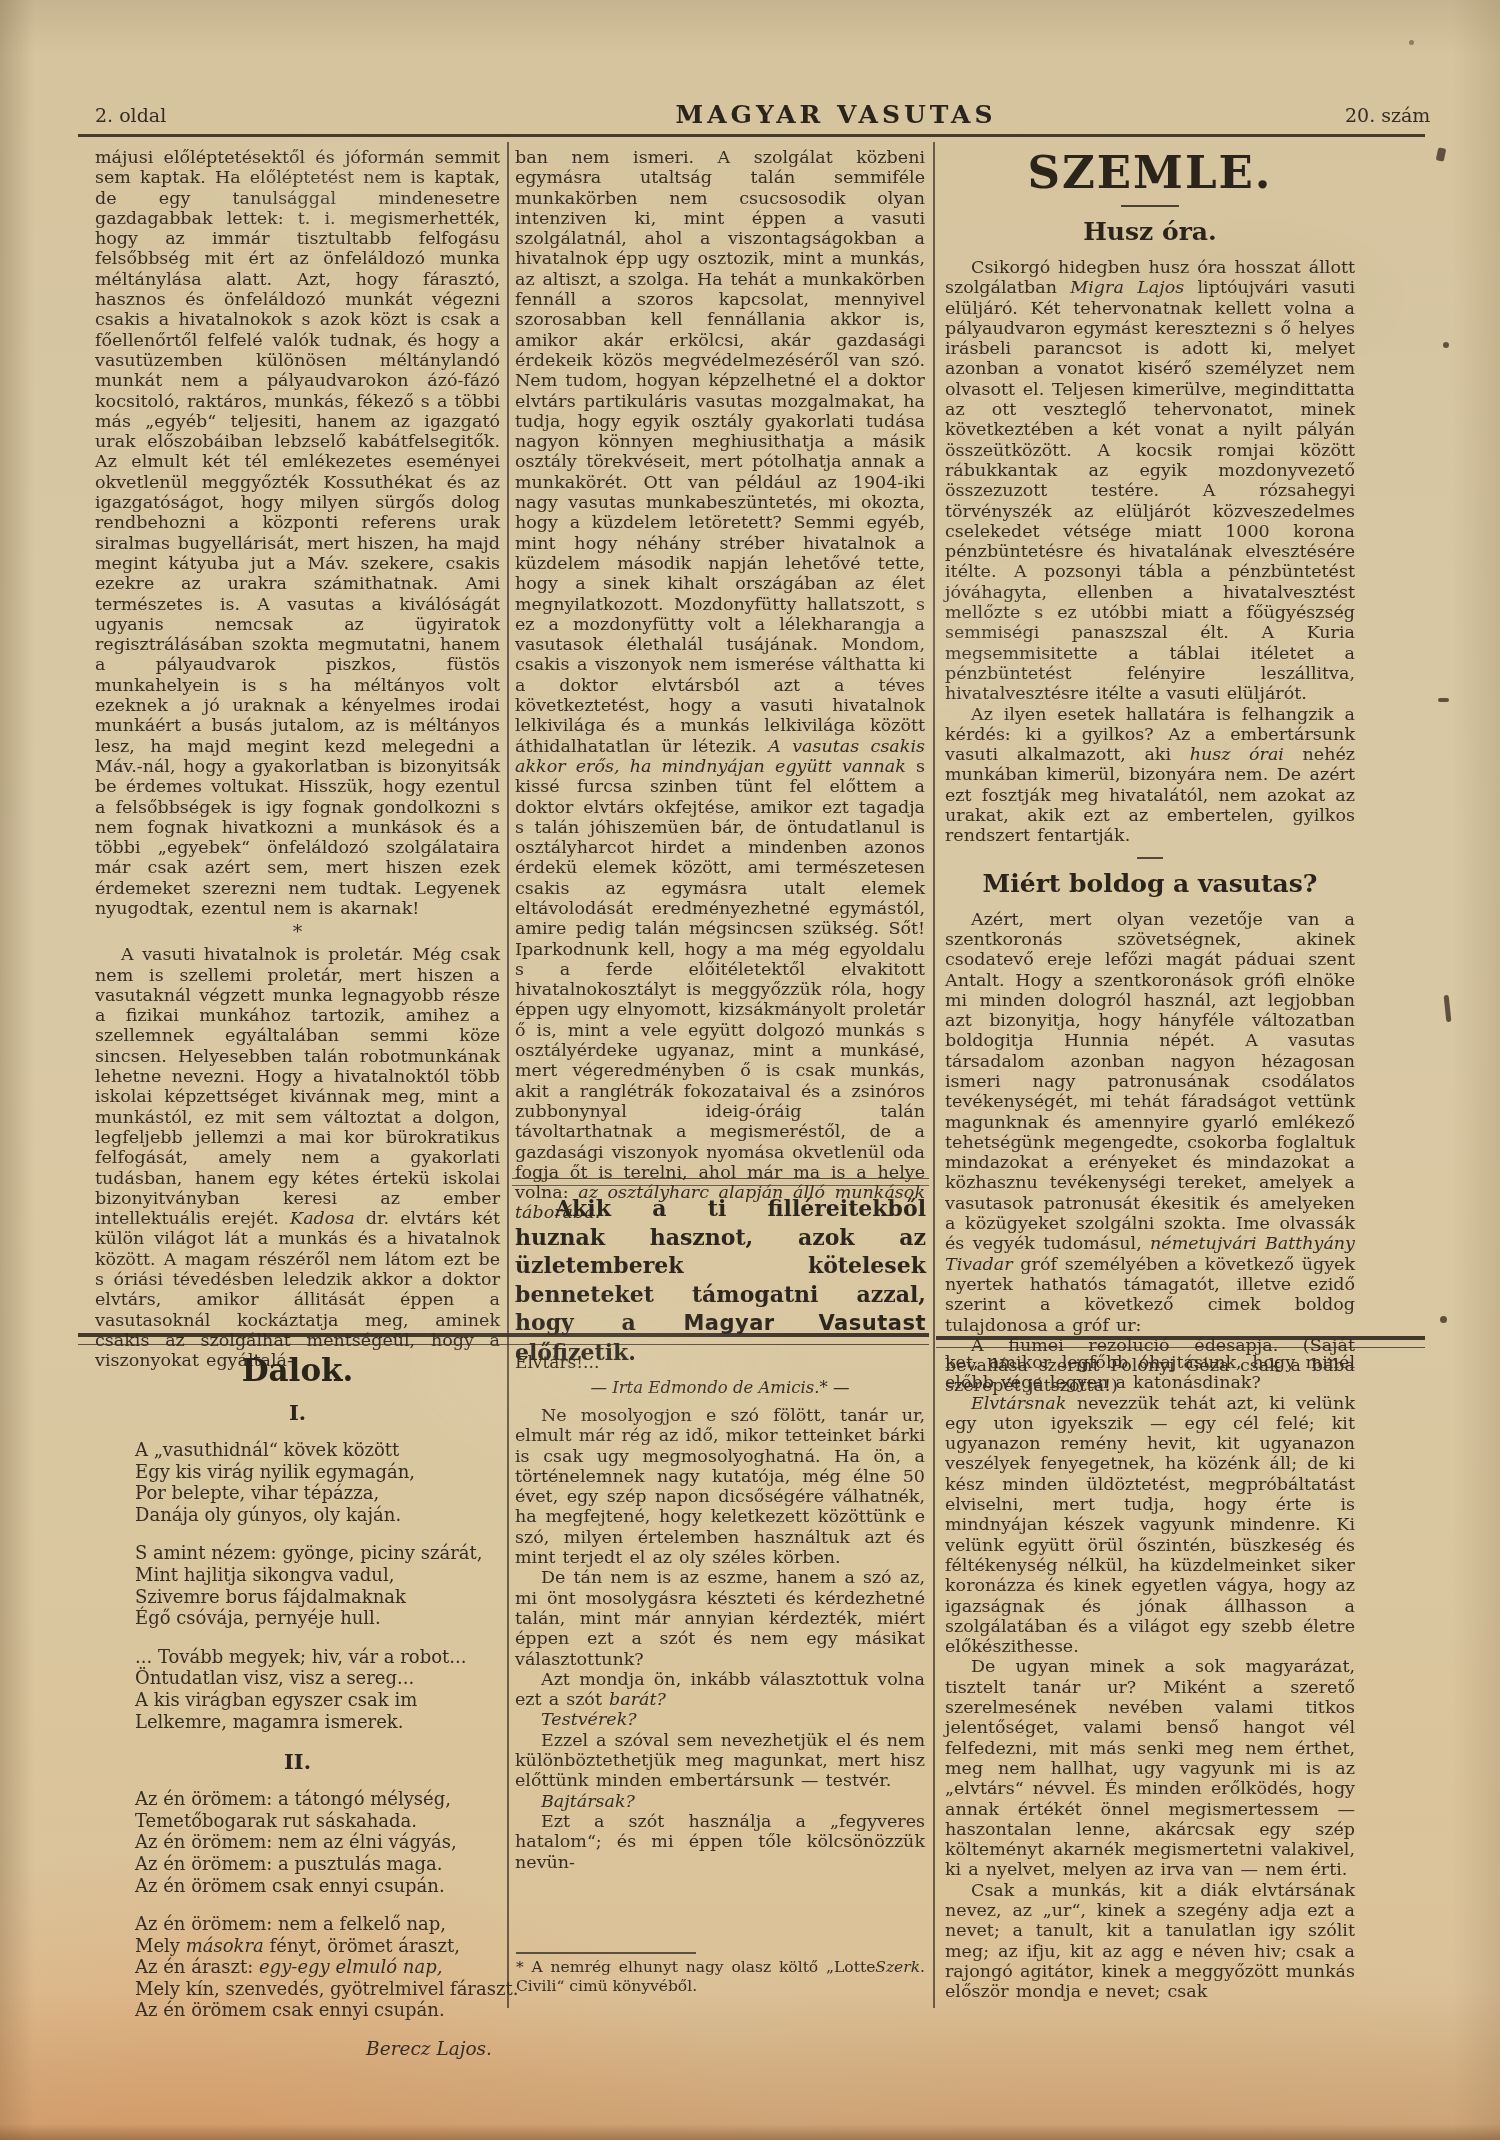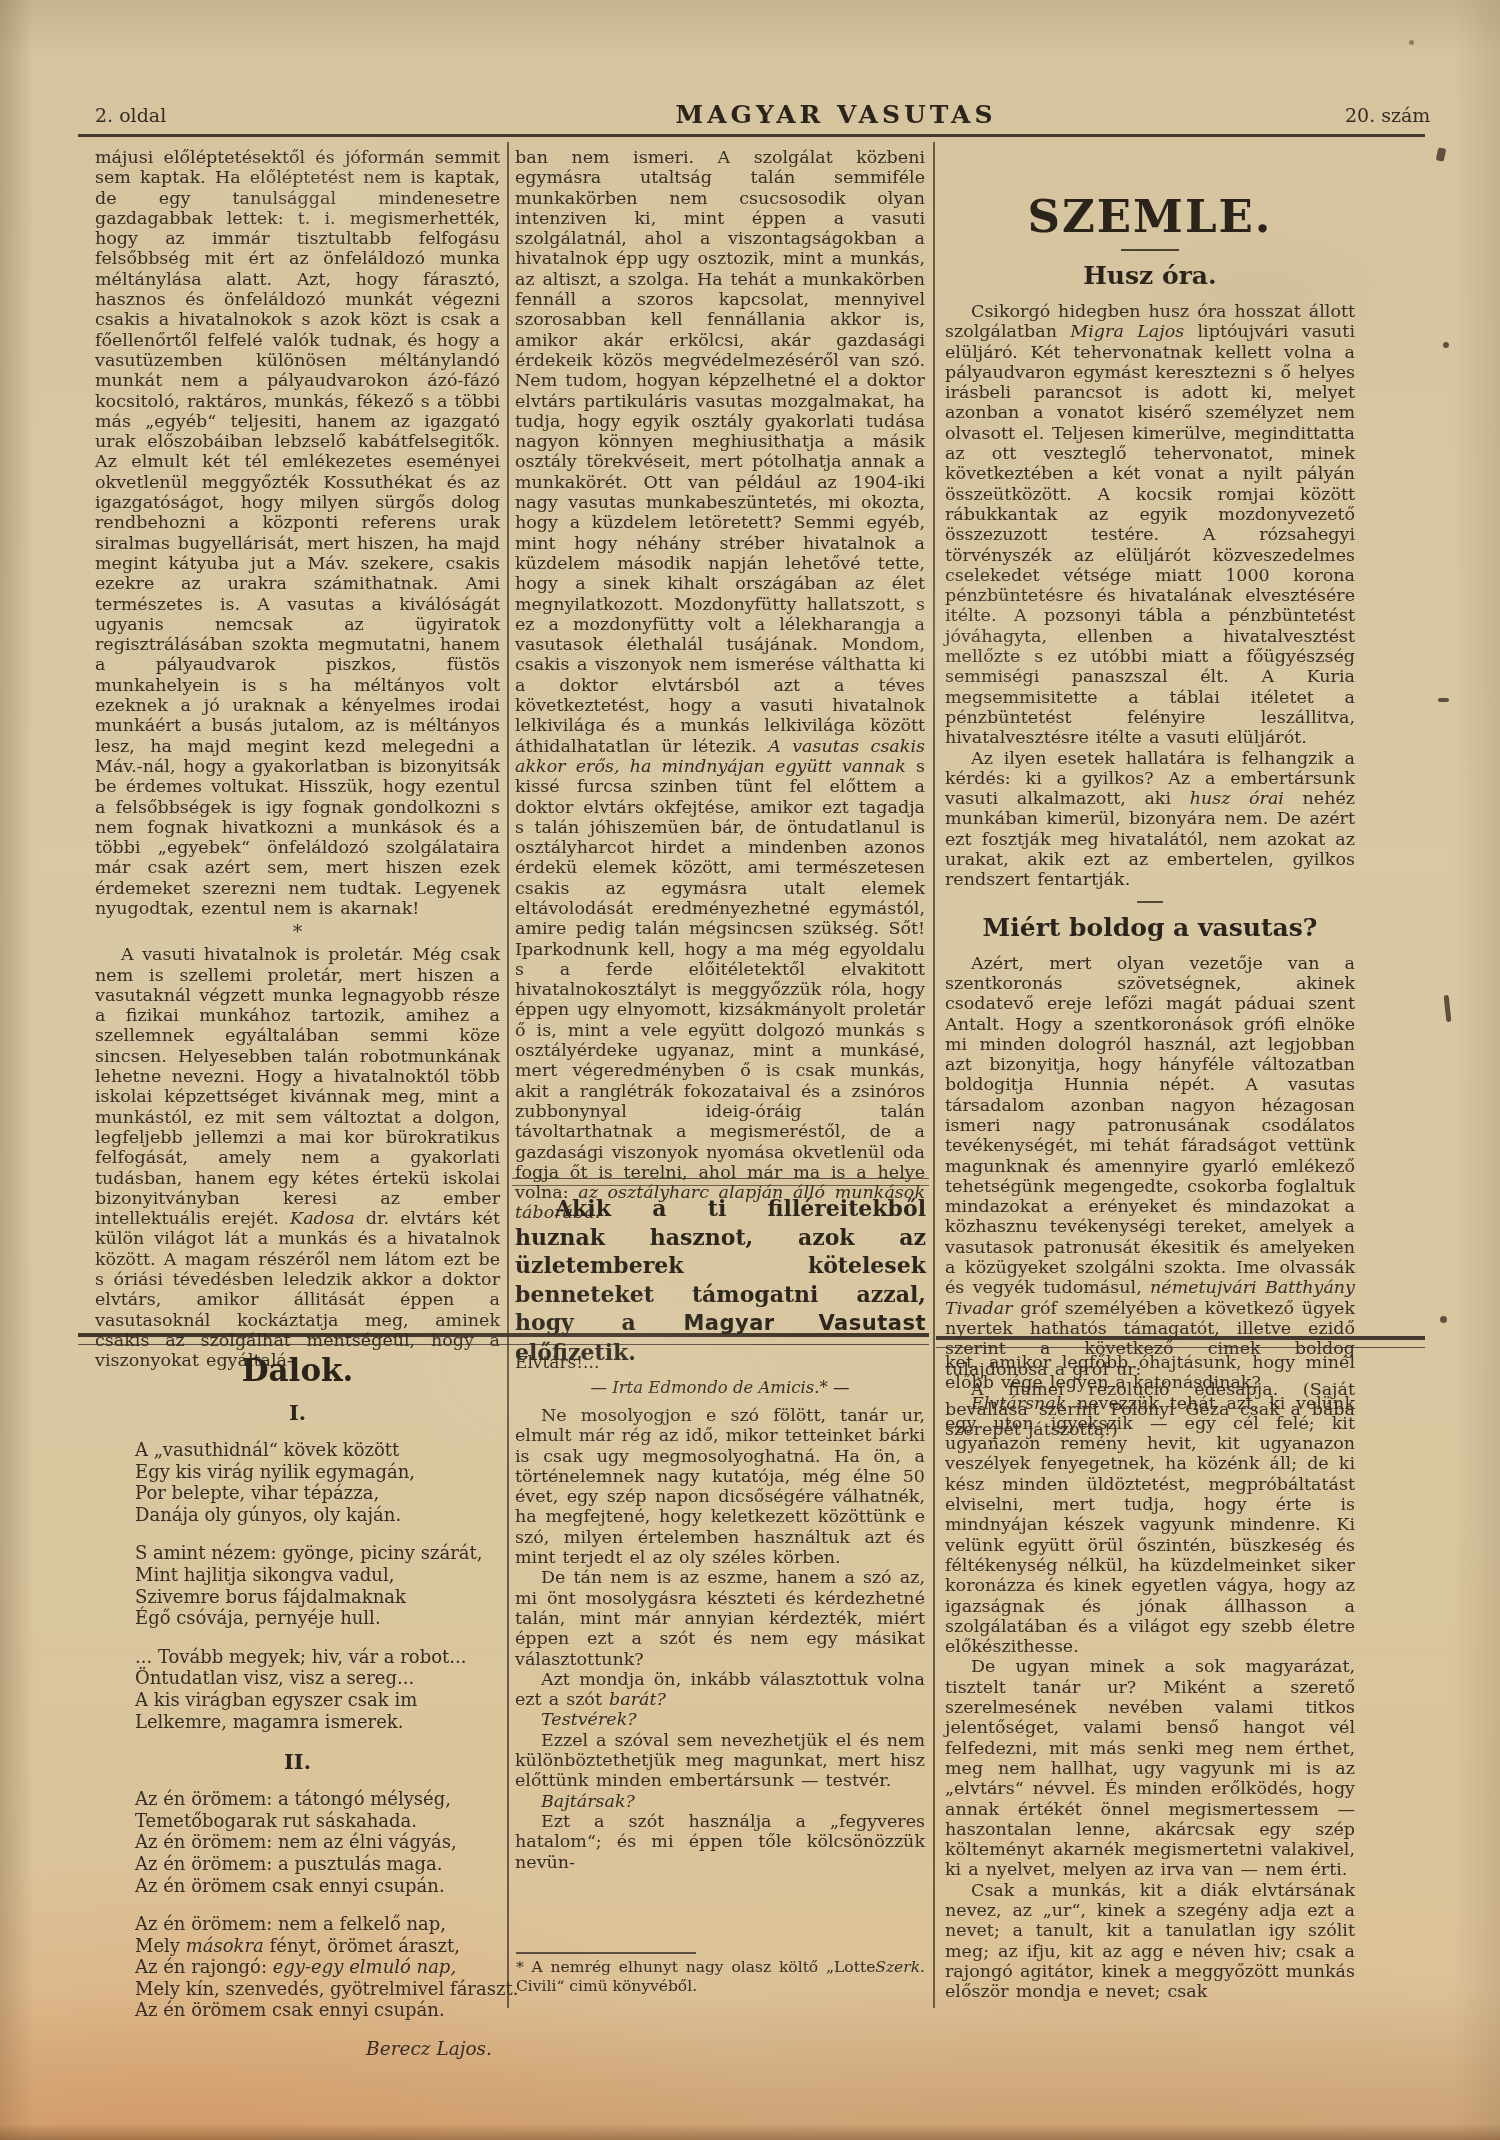--- a/index.html
+++ b/index.html
@@ -43,21 +43,21 @@
   .star-sep{text-align:center;font-size:19px;line-height:24px;margin:1px 0;color:#3a3228;}
   i{font-style:italic;}
   
   .thick-double{height:7px;border-top:4px solid rgba(50,42,32,0.9);border-bottom:1px solid rgba(50,42,32,0.75);}
   .thin-double{height:6px;border-top:1px solid rgba(60,50,40,0.8);border-bottom:1px solid rgba(60,50,40,0.7);}
   .rule-left-sections{left:78px;top:1333px;width:851px;}
   .rule-right-section{left:936px;top:1336px;width:489px;}
   .notice-rule{left:512px;top:1178px;width:417px;}
   .footnote-rule{left:516px;top:1952px;width:180px;height:2px;background:rgba(60,50,40,0.8);}
   
-  .szemle{left:945px;top:150px;width:410px;margin-top:44px;}
+  .szemle{left:945px;top:150px;width:410px;}
   .szemle-title{font-size:45px;font-weight:bold;text-align:center;letter-spacing:2px;margin:0;color:#2b241b;line-height:46px;}
   .title-underline{width:58px;height:2px;background:rgba(50,42,32,0.85);margin:9px auto 10px auto;}
   .sub-head{font-size:25px;font-weight:bold;text-align:center;margin:0 0 10px 0;color:#2b241b;line-height:30px;}
   .dash-sep{width:26px;height:2px;background:rgba(50,42,32,0.8);margin:11px auto 10px auto;}
   .sz-p{margin-bottom:0;}
   
   .notice{left:515px;top:1194px;width:411px;font-size:22px;line-height:28.5px;font-weight:bold;text-align:justify;text-indent:40px;word-spacing:6px;color:#2d261d;}
   .brand{font-family:"DejaVu Sans", sans-serif;font-size:21px;letter-spacing:0.5px;word-spacing:2px;}
   
   .dalok{left:95px;top:1352px;width:405px;}
@@ -156,21 +156,21 @@
     <div class="stanza">
       <div class="poem-line">Az én örömem: a tátongó mélység,</div>
       <div class="poem-line">Temetőbogarak rut sáskahada.</div>
       <div class="poem-line">Az én örömem: nem az élni vágyás,</div>
       <div class="poem-line">Az én örömem: a pusztulás maga.</div>
       <div class="poem-line">Az én örömem csak ennyi csupán.</div>
     </div>
     <div class="stanza">
       <div class="poem-line">Az én örömem: nem a felkelő nap,</div>
       <div class="poem-line"><span>Mely </span><i>másokra</i><span> fényt, örömet áraszt,</span></div>
-      <div class="poem-line"><span>Az én rajongó: </span><i>egy-egy elmuló nap,</i></div>
+      <div class="poem-line"><span>Az én áraszt: </span><i>egy-egy elmuló nap,</i></div>
       <div class="poem-line">Mely kín, szenvedés, gyötrelmivel fáraszt.</div>
       <div class="poem-line">Az én örömem csak ennyi csupán.</div>
     </div>
     <div class="signature">Berecz Lajos.</div>
   </div>
 
   <div class="abs elvtars">
     <h2 class="elvtars-title">Elvtárs!...</h2>
     <div class="byline">— Irta Edmondo de Amicis.* —</div>
     <p class="body-p">Ne mosolyogjon e szó fölött, tanár ur, elmult már rég az idő, mikor tetteinket bárki is csak ugy megmosolyoghatná. Ha ön, a történelemnek nagy kutatója, még élne 50 évet, egy szép napon dicsőségére válhatnék, ha megfejtené, hogy keletkezett közöttünk e szó, milyen értelemben használtuk azt és mint terjedt el az oly széles körben.</p>

